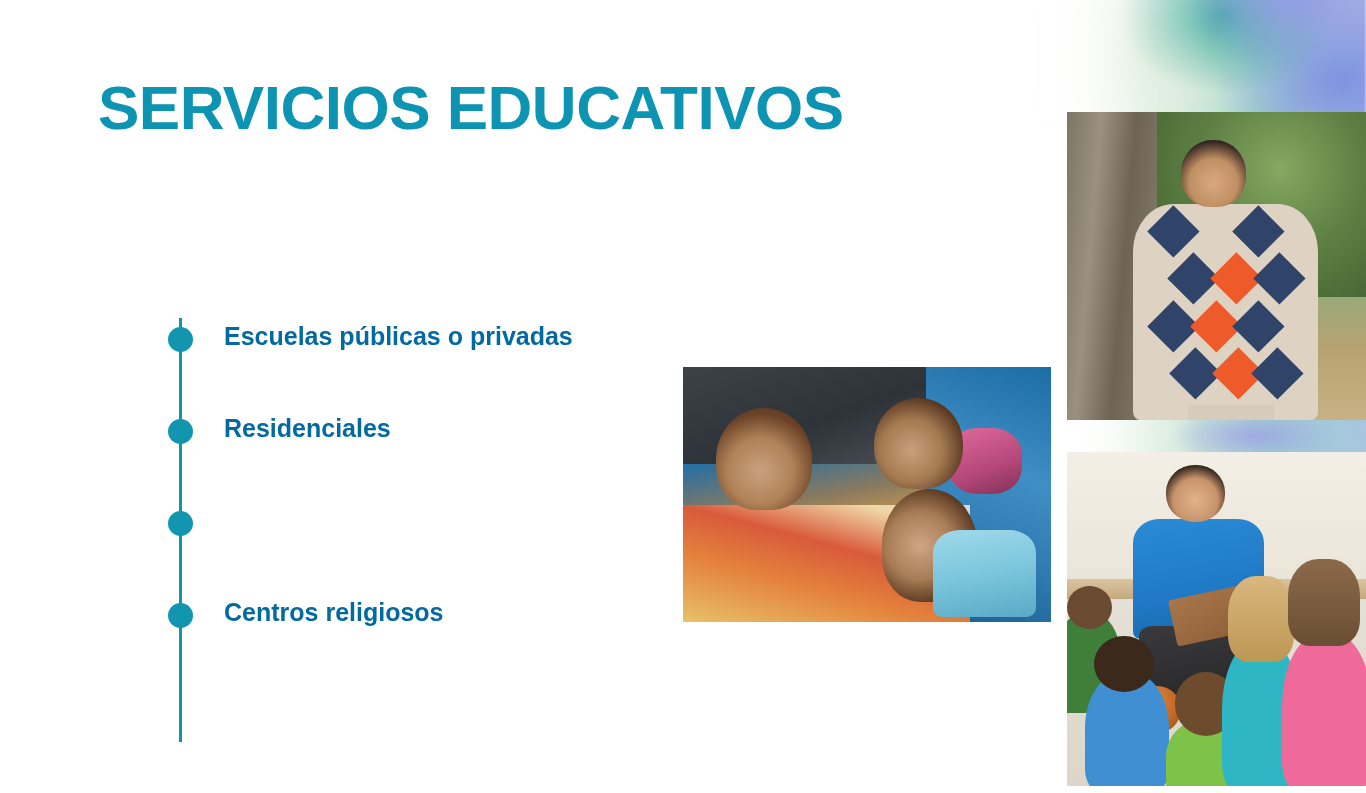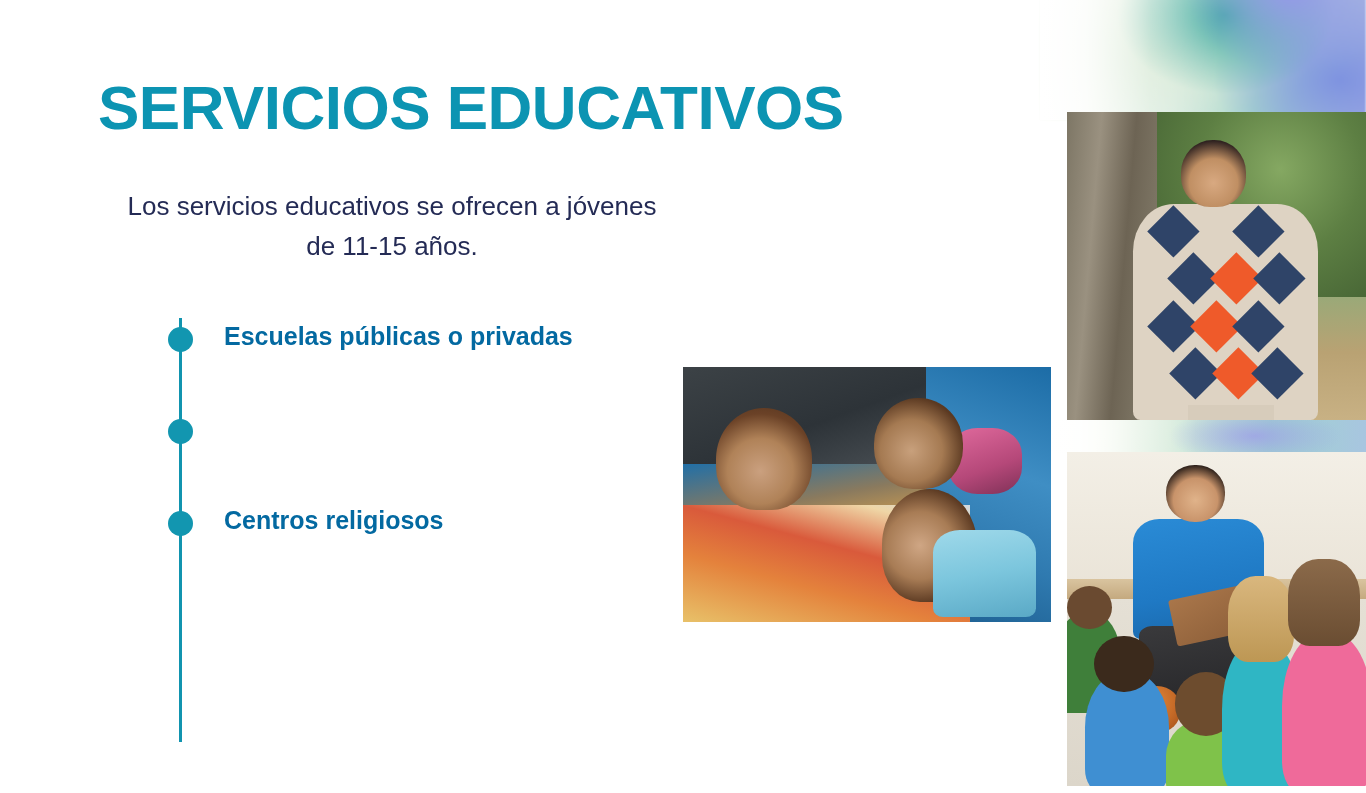--- a/index.html
+++ b/index.html
@@ -10,21 +10,20 @@
   body {
     font-family: "Liberation Sans", sans-serif;
   }
 
   #slide {
     position: relative;
     width: 1366px;
     height: 793px;
     background: #ffffff;
     overflow: hidden;
-    text-align: center;
   }
 
   
   .gradient-top {
     position: absolute;
     left: 1040px;
     top: -40px;
     width: 326px;
     height: 160px;
     background:
@@ -279,30 +278,33 @@
 
 <div id="slide">
 
   <div class="gradient-top"></div>
   <div class="gradient-top-fade"></div>
   <div class="gradient-mid"></div>
   <div class="gradient-mid-fade"></div>
 
   <div class="title">SERVICIOS EDUCATIVOS</div>
 
-  <div class="subtitle">Los servicios educativos se ofrecen a jóvenes de 11-15 años.</div>
 
   <div class="timeline">
     <div class="timeline-line"></div>
 
     <div class="timeline-item">
       <div class="timeline-dot"></div>
       <div class="timeline-label">Escuelas públicas o privadas</div>
     </div>
 
+    <div class="timeline-item">
+      <div class="timeline-dot"></div>
+      <div class="timeline-label">Residenciales</div>
+    </div>
 
     <div class="timeline-item">
       <div class="timeline-dot"></div>
     </div>
 
     <div class="timeline-item">
       <div class="timeline-dot"></div>
       <div class="timeline-label">Centros religiosos</div>
     </div>
 

